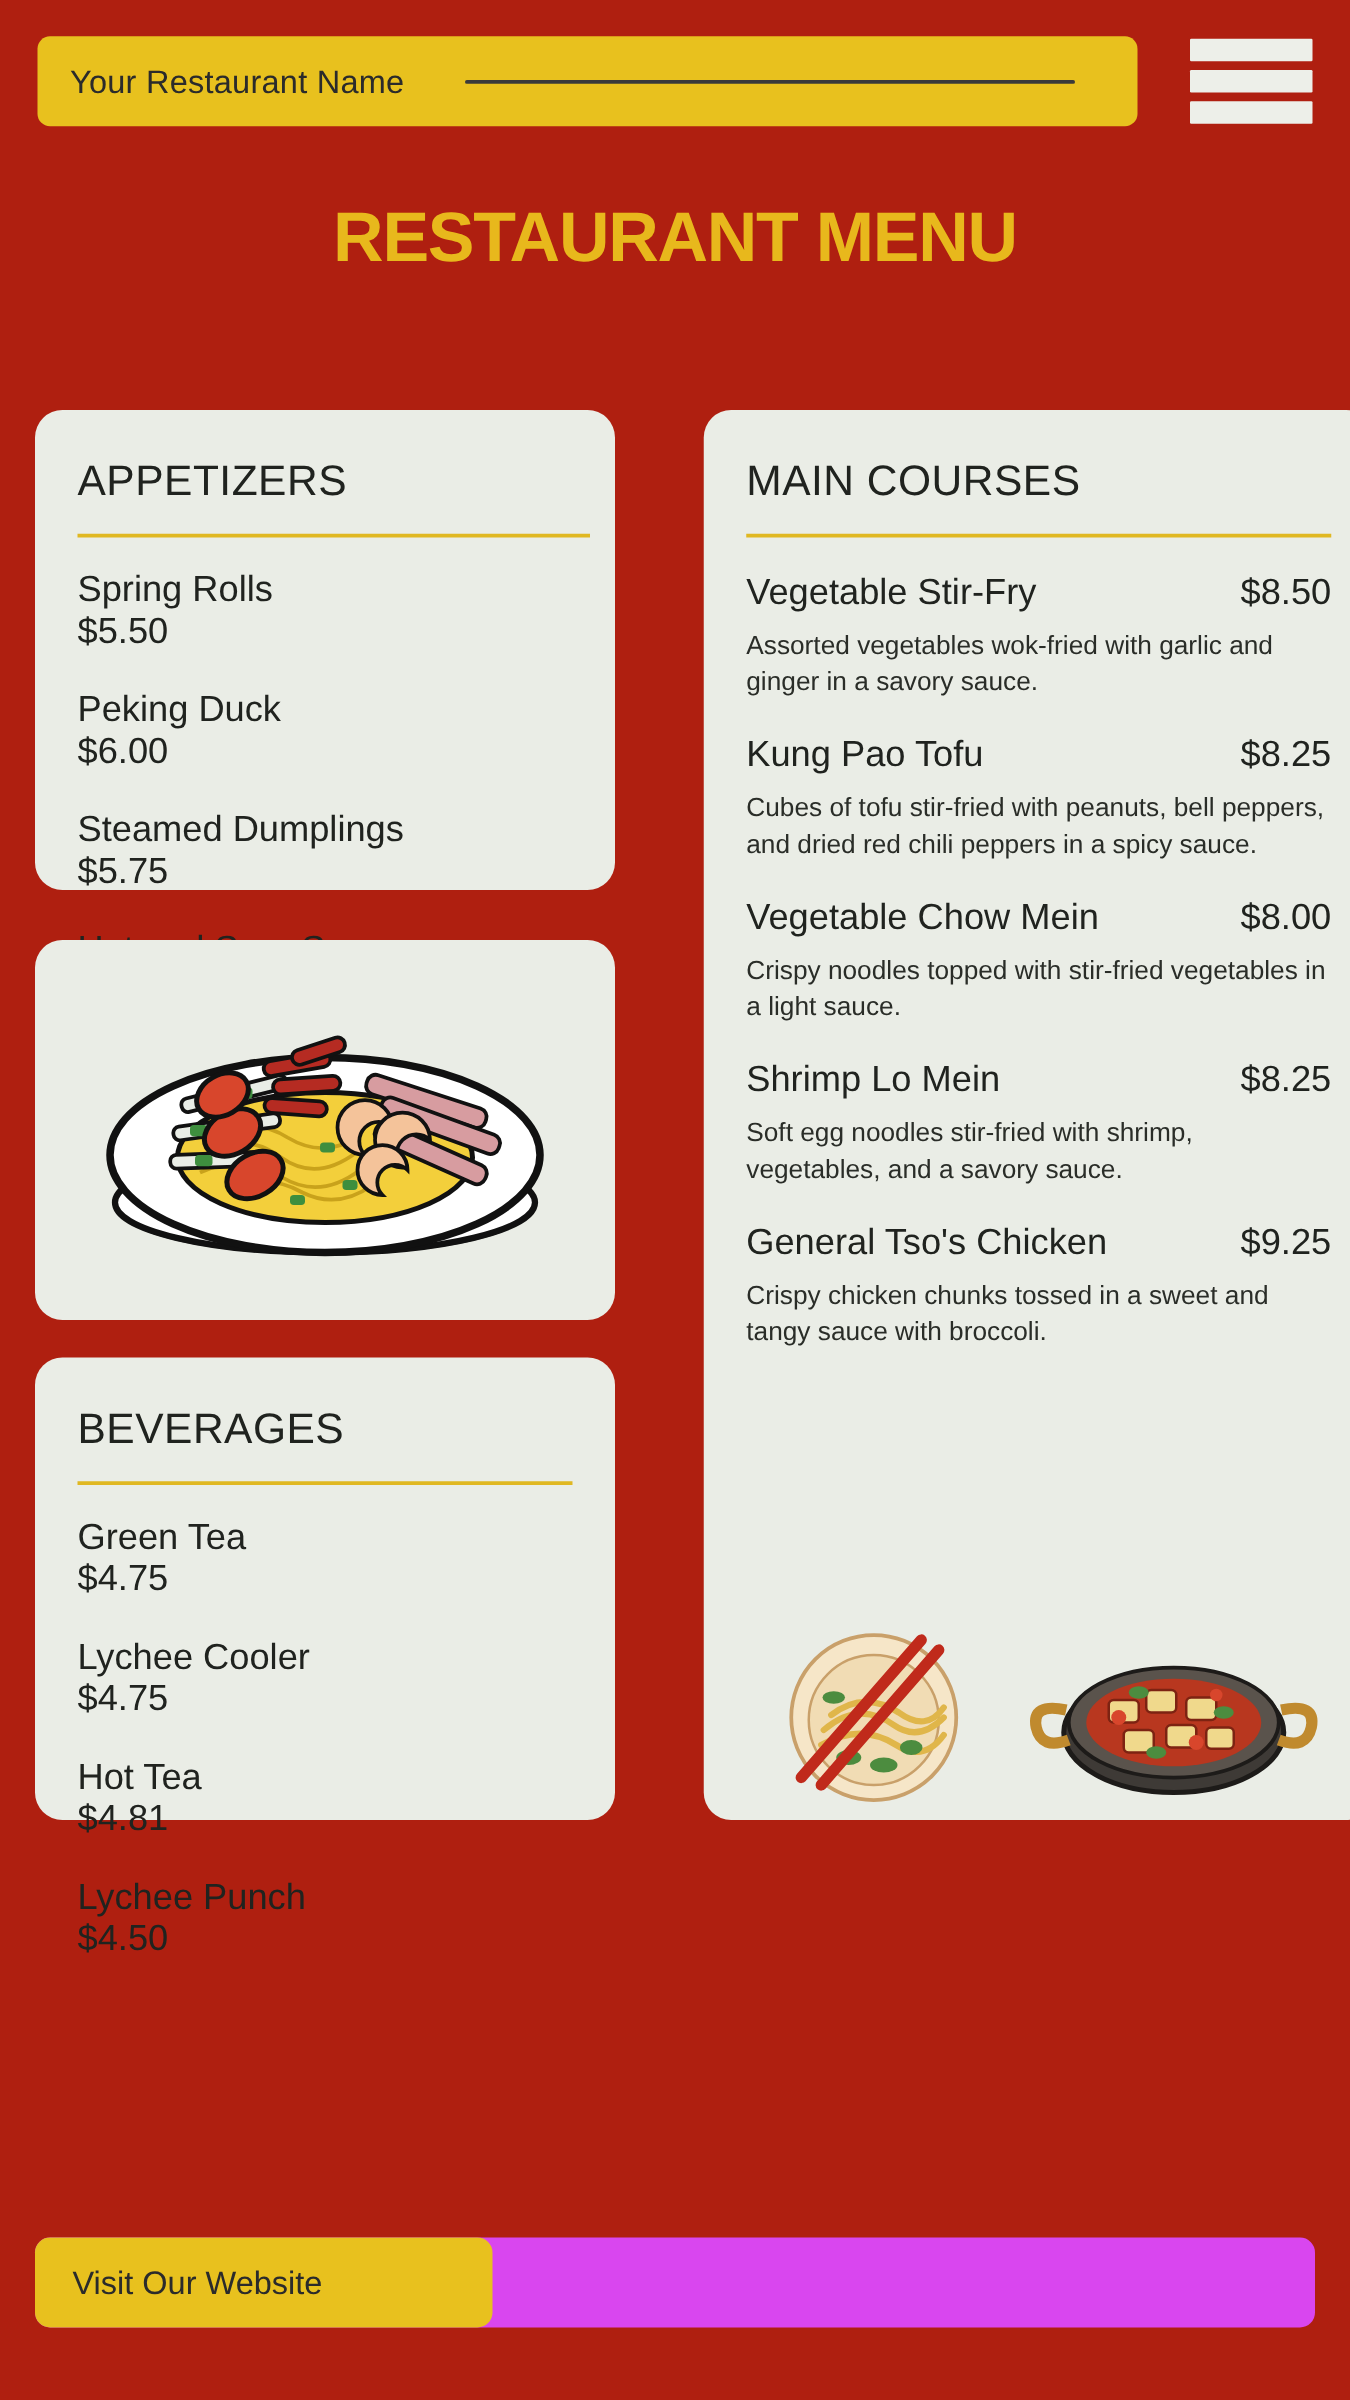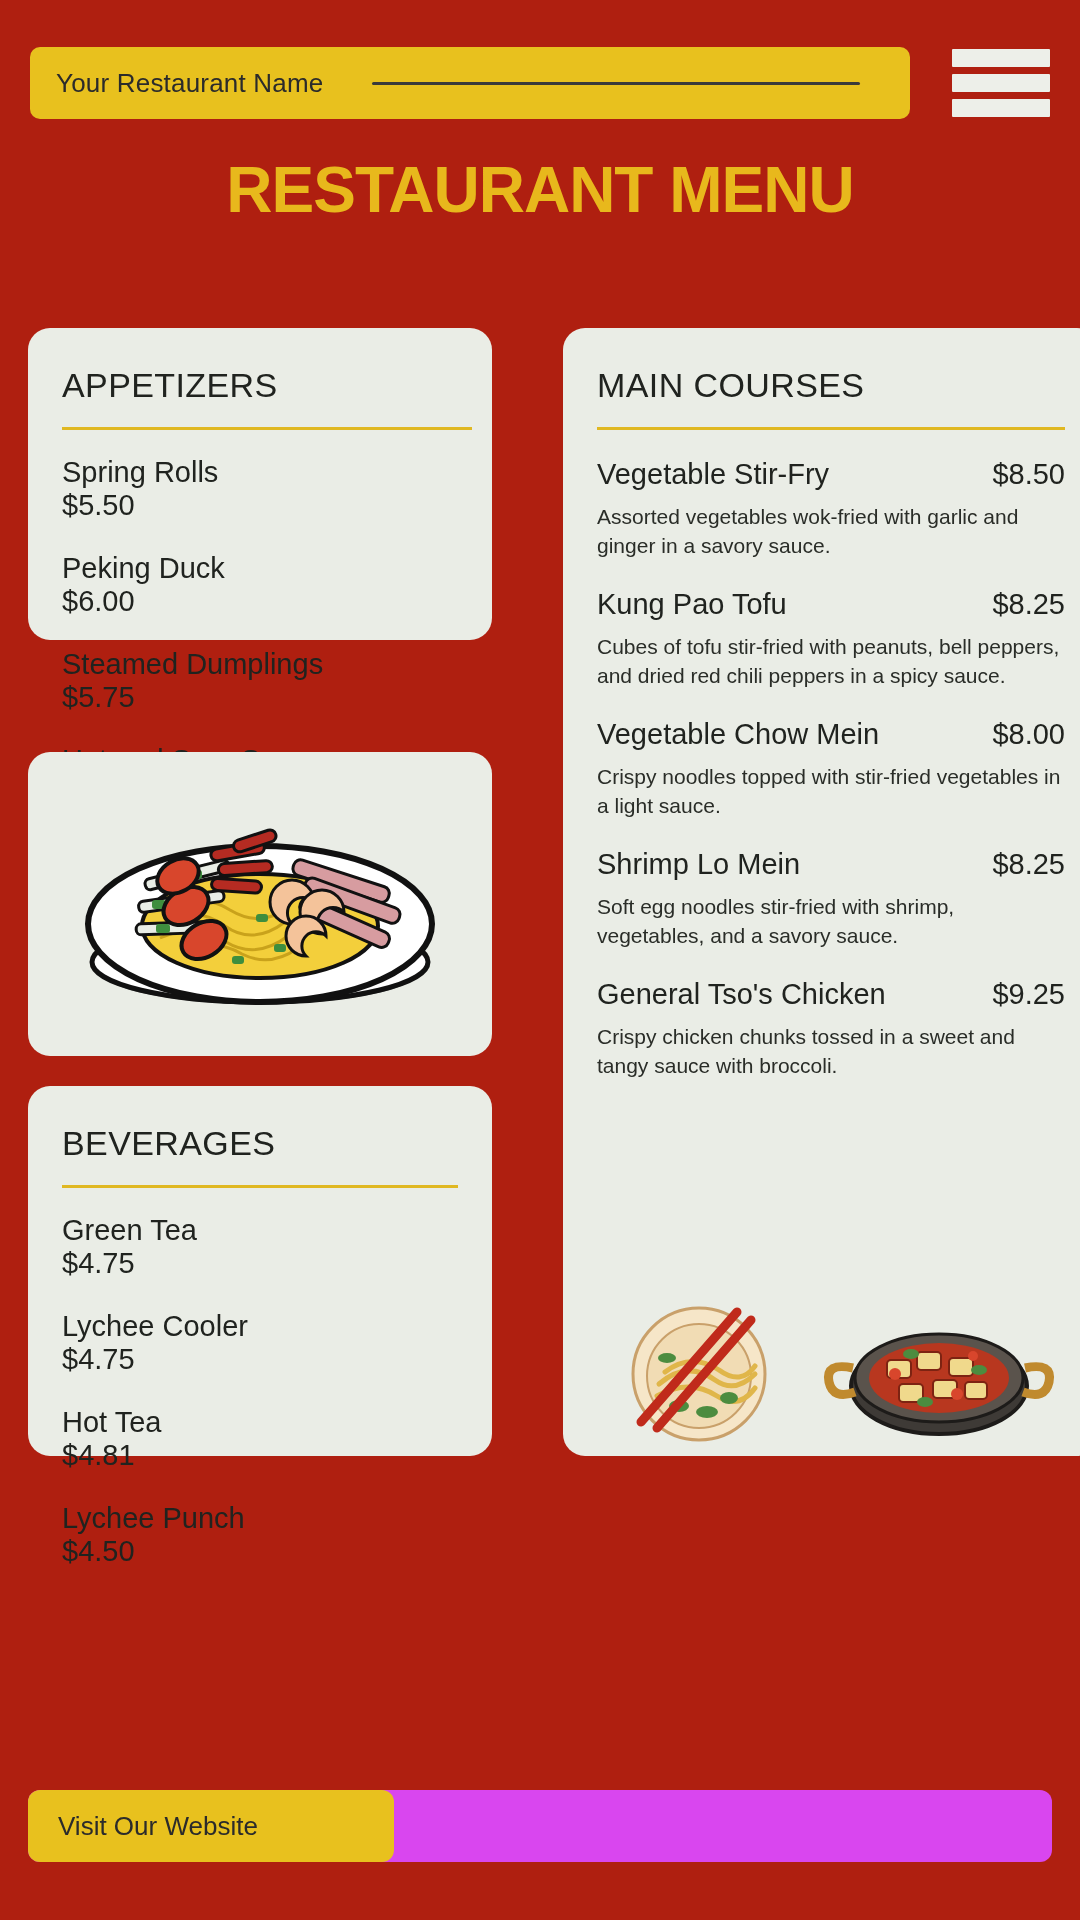--- a/index.html
+++ b/index.html
@@ -11,21 +11,21 @@
     height: 1920px;
     background: #AF1F10;
     font-family: "Liberation Sans", sans-serif;
     overflow: hidden;
     position: relative;
   }
 
   
   .header {
     position: absolute;
-    top: 47px;
+    top: 29px;
     left: 30px;
     width: 1020px;
     height: 72px;
     display: flex;
     align-items: center;
     justify-content: space-between;
   }
   .name-pill {
     width: 880px;
     height: 72px;
@@ -66,21 +66,21 @@
     border-radius: 1px;
   }
 
   
   .title {
     position: absolute;
     top: 142px;
     left: 0;
     width: 1080px;
     text-align: center;
-    font-size: 64px;
+    font-size: 56px;
     font-weight: bold;
     color: #E8B81C;
     letter-spacing: -1px;
     line-height: 96px;
   }
 
   
   .card {
     background: #EAEDE6;
     border-radius: 22px;
@@ -98,21 +98,21 @@
     height: 3px;
     background: #E0B822;
     margin-top: 22px;
   }
 
   
   #appetizers {
     left: 28px;
     top: 328px;
     width: 464px;
-    height: 312px;
+    height: 384px;
     padding: 38px 20px 0 34px;
   }
   .simple-list { margin-top: 26px; }
   .simple-row {
     display: flex;
     align-items: baseline;
     justify-content: space-between;
     font-size: 29px;
     color: #20231F;
     margin-bottom: 30px;

